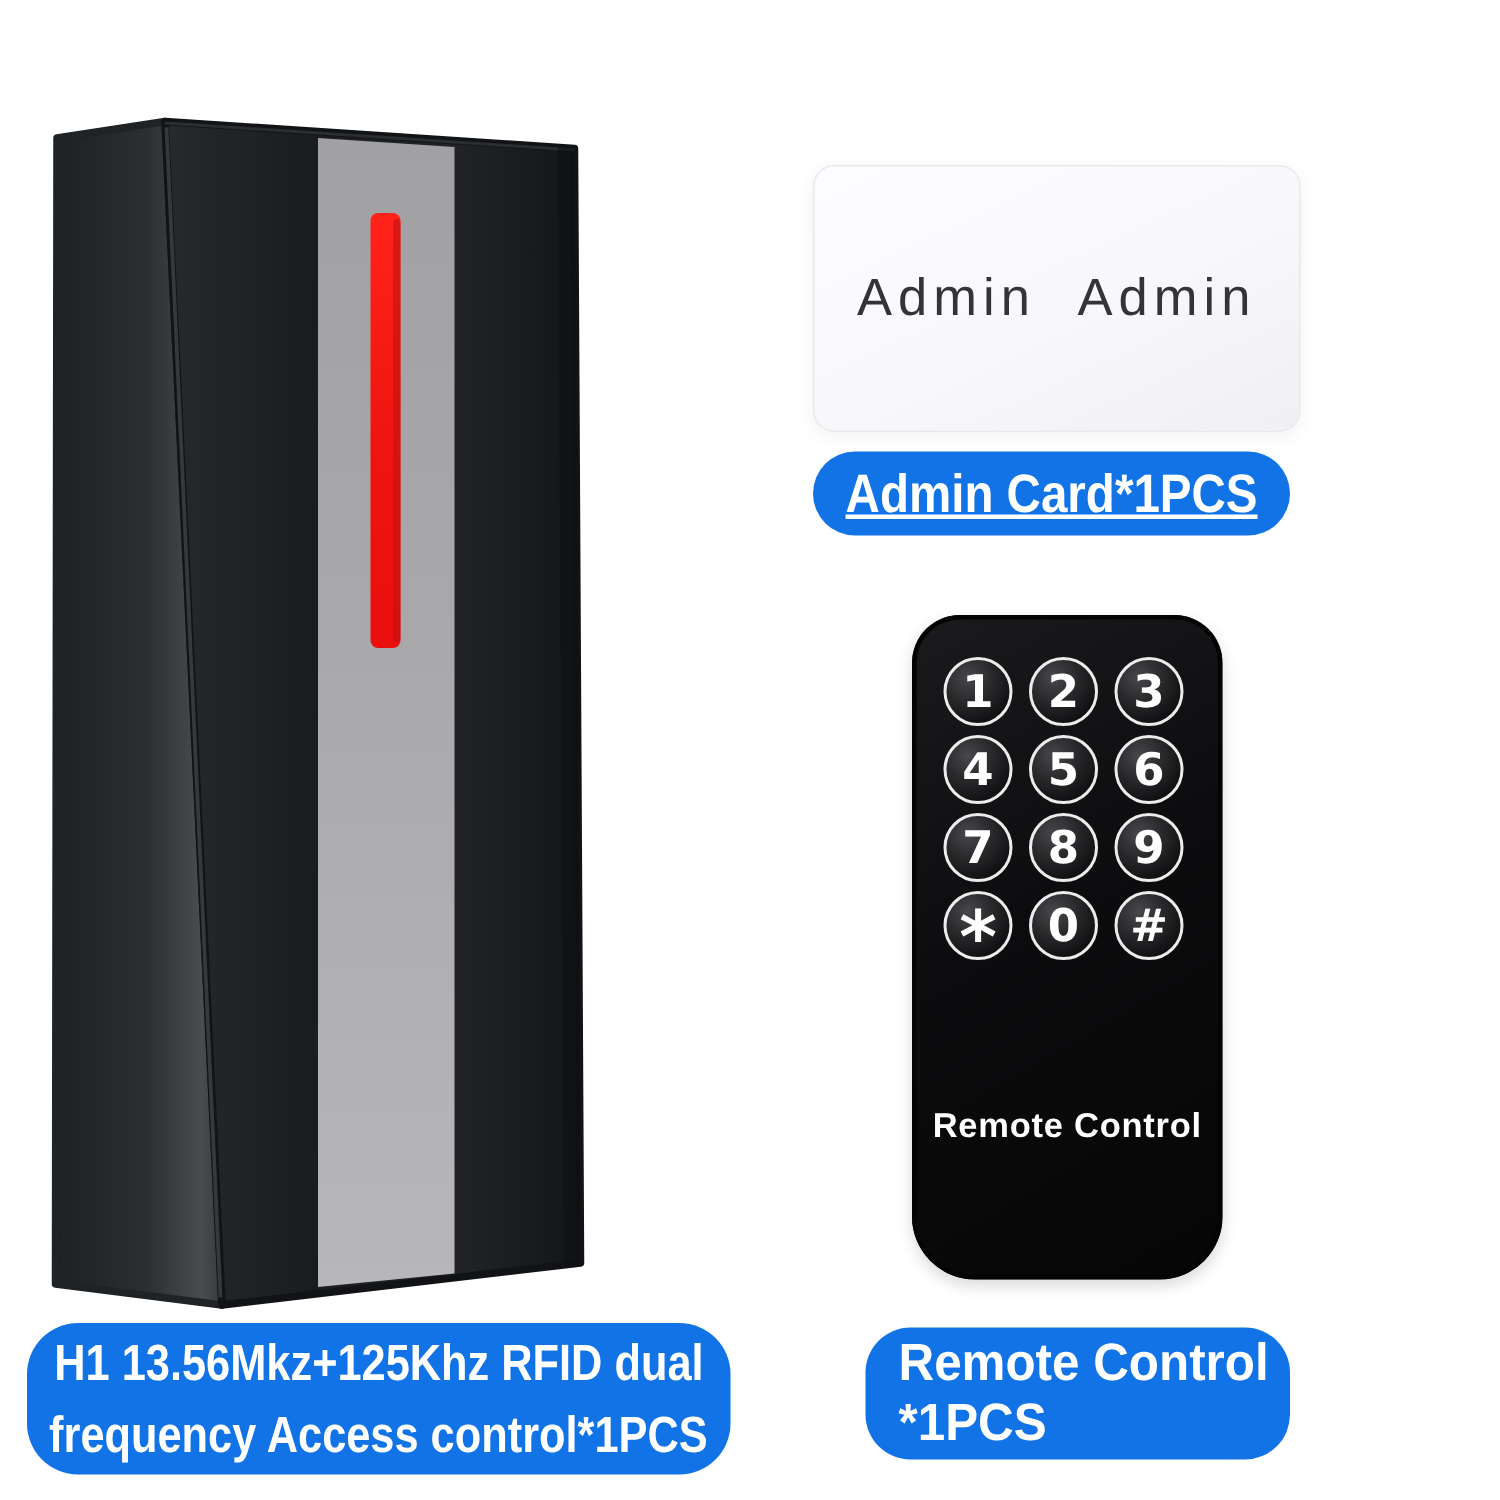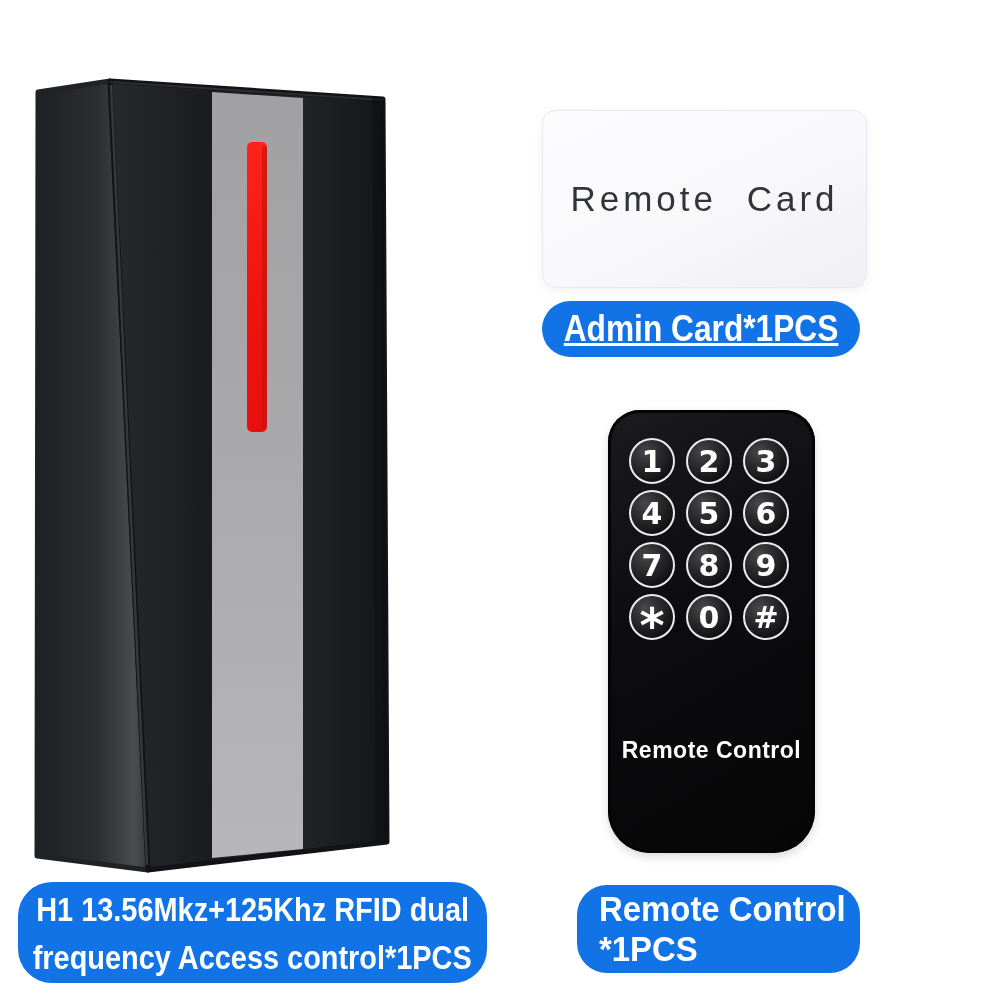--- a/index.html
+++ b/index.html
@@ -109,21 +109,21 @@
 
     <polygon points="372,98 383,99 387,842 376,843" fill="#0c0e10" opacity="0.5"></polygon>
 
     <polygon points="212,92 303,98 303,849 212,858" fill="url(#gStripe)"></polygon>
 
     <rect x="247" y="142" width="20" height="290" rx="5" fill="url(#gLed)"></rect>
     <rect x="262" y="146" width="5" height="282" rx="2.5" fill="#c11210" opacity="0.6"></rect>
   </svg>
 
   <div class="admin-card">
-    <span class="card-text">Remote Card</span>
+    <span class="card-text">Admin Admin</span>
   </div>
 
   <div class="pill admin-pill">
     <span class="line">Admin Card*1PCS</span>
   </div>
 
   <div class="remote">
     <div class="keypad">
         <div class="key">1</div>
         <div class="key">2</div>

